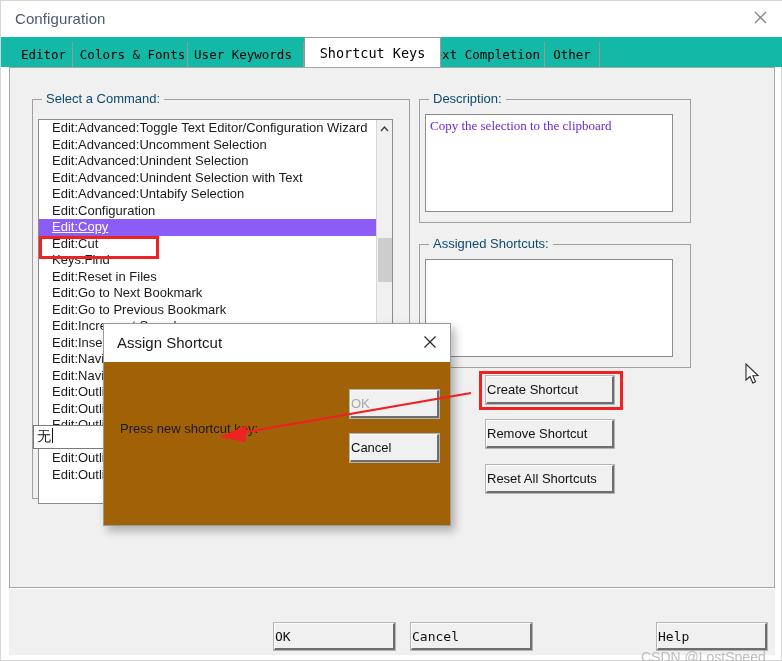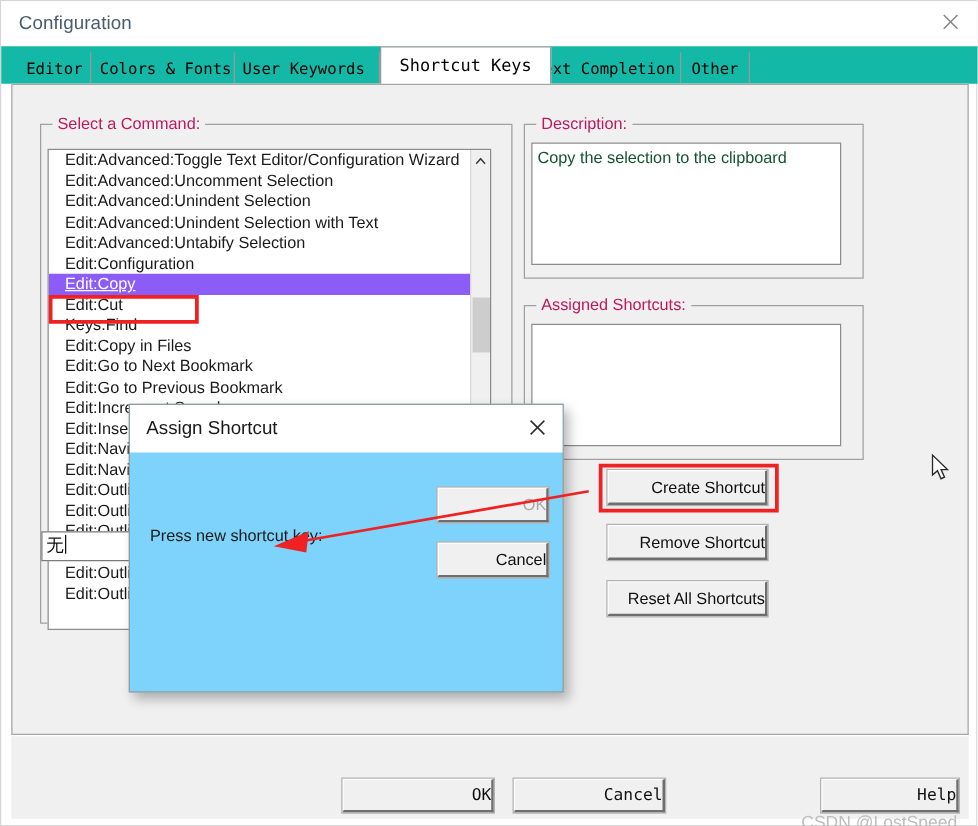--- a/index.html
+++ b/index.html
@@ -103,21 +103,21 @@
     box-sizing: border-box;
     background: transparent;
   }
   .group-label {
     position: absolute;
     top: -9px;
     left: 9px;
     background: #f0f0f0;
     padding: 0 4px;
     font-size: 13px;
-    color: #be185d;
+    color: #0c4a6e;
     white-space: nowrap;
   }
 
   
   #cmd-listbox {
     position: absolute;
     left: 37px; top: 118px;
     width: 355px; height: 385px;
     background: #ffffff;
     border: 1px solid #8c8c8c;
@@ -176,22 +176,23 @@
     left: 424px; top: 113px;
     width: 248px; height: 98px;
     background: #ffffff;
     border: 1px solid #8c8c8c;
     box-sizing: border-box;
   }
   #desc-text {
     position: absolute;
     left: 4px; top: 3px;
     font-size: 13px;
-    color: #14532d;
-    white-space: nowrap;
+    color: #6d28d9;
+    white-space: nowrap;
+    font-family: Liberation Serif, serif;
   }
   #assigned-field {
     position: absolute;
     left: 424px; top: 258px;
     width: 248px; height: 98px;
     background: #ffffff;
     border: 1px solid #8c8c8c;
     box-sizing: border-box;
   }
 
@@ -200,37 +201,37 @@
     position: absolute;
     box-sizing: border-box;
     background: #f0f0f0;
     border-top: 1px solid #ffffff;
     border-left: 1px solid #ffffff;
     border-right: 2px solid #6e6e6e;
     border-bottom: 2px solid #6e6e6e;
     outline: 1px solid #b4b4b4;
     display: flex;
     align-items: center;
-    justify-content: flex-end;
+    justify-content: flex-start;
     font-size: 13px;
     color: #101010;
     white-space: nowrap;
   }
   .btn.mono {
     font-family: "DejaVu Sans Mono", "Liberation Mono", monospace;
     font-size: 13px;
   }
   .btn.disabled { color: #a8a8a8; }
 
   
   #modal {
     position: absolute;
     left: 102px; top: 322px;
-    width: 348px; height: 231px;
-    background: #7dd3fc;
+    width: 348px; height: 203px;
+    background: #a16207;
     border: 1px solid #9a9a9a;
     box-sizing: border-box;
     box-shadow: 4px 5px 9px rgba(0,0,0,.28);
     z-index: 30;
     padding-left: 43px;
   }
   #modal-titlebar {
     position: absolute;
     left: 0; top: 0;
     width: 346px; height: 38px;
@@ -360,21 +361,21 @@
     <div id="cmd-list">
         <div class="cmd-item">Edit:Advanced:Toggle Text Editor/Configuration Wizard</div>
         <div class="cmd-item">Edit:Advanced:Uncomment Selection</div>
         <div class="cmd-item">Edit:Advanced:Unindent Selection</div>
         <div class="cmd-item">Edit:Advanced:Unindent Selection with Text</div>
         <div class="cmd-item">Edit:Advanced:Untabify Selection</div>
         <div class="cmd-item">Edit:Configuration</div>
         <div class="cmd-item selected">Edit:Copy</div>
         <div class="cmd-item">Edit:Cut</div>
         <div class="cmd-item">Keys:Find</div>
-        <div class="cmd-item">Edit:Copy in Files</div>
+        <div class="cmd-item">Edit:Reset in Files</div>
         <div class="cmd-item">Edit:Go to Next Bookmark</div>
         <div class="cmd-item">Edit:Go to Previous Bookmark</div>
         <div class="cmd-item">Edit:Increment Search</div>
         <div class="cmd-item">Edit:Insert File</div>
         <div class="cmd-item">Edit:Navigate Backward</div>
         <div class="cmd-item">Edit:Navigate Forward</div>
         <div class="cmd-item">Edit:Outline:Collapse All</div>
         <div class="cmd-item">Edit:Outline:Collapse Block</div>
         <div class="cmd-item">Edit:Outline:Expand All</div>
         <div class="cmd-item">Edit:Outline:Expand Block</div>

